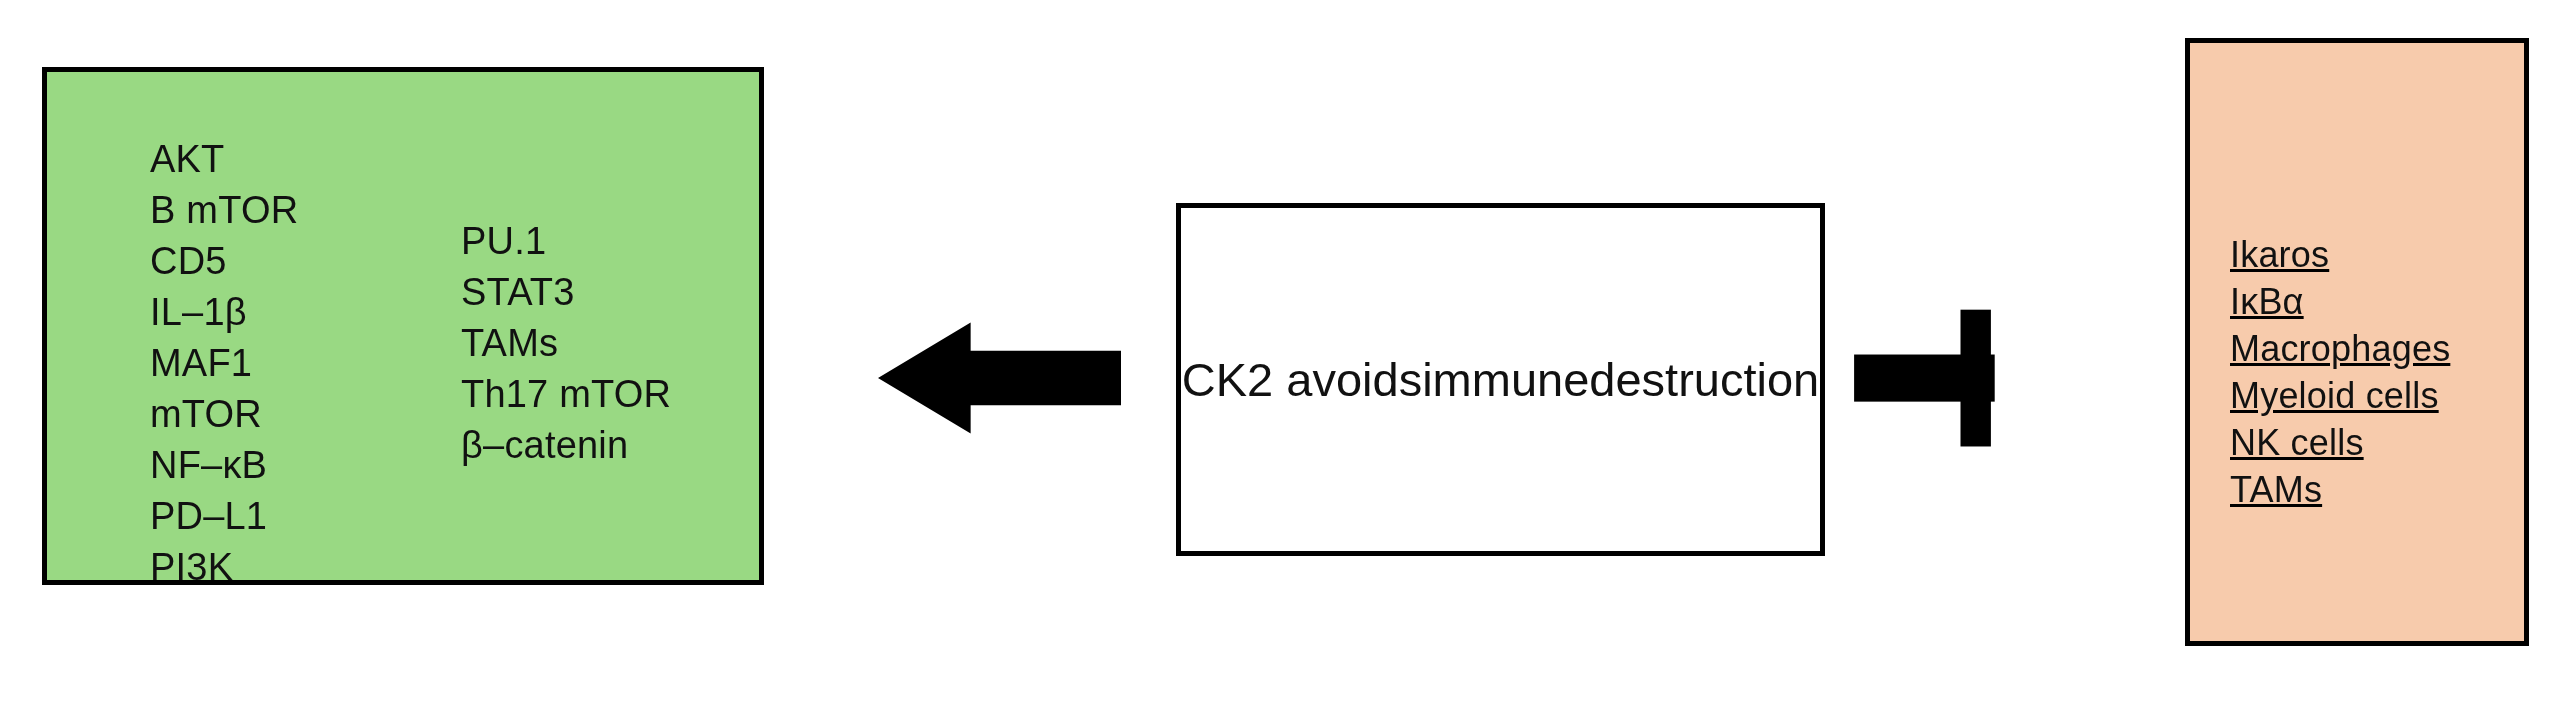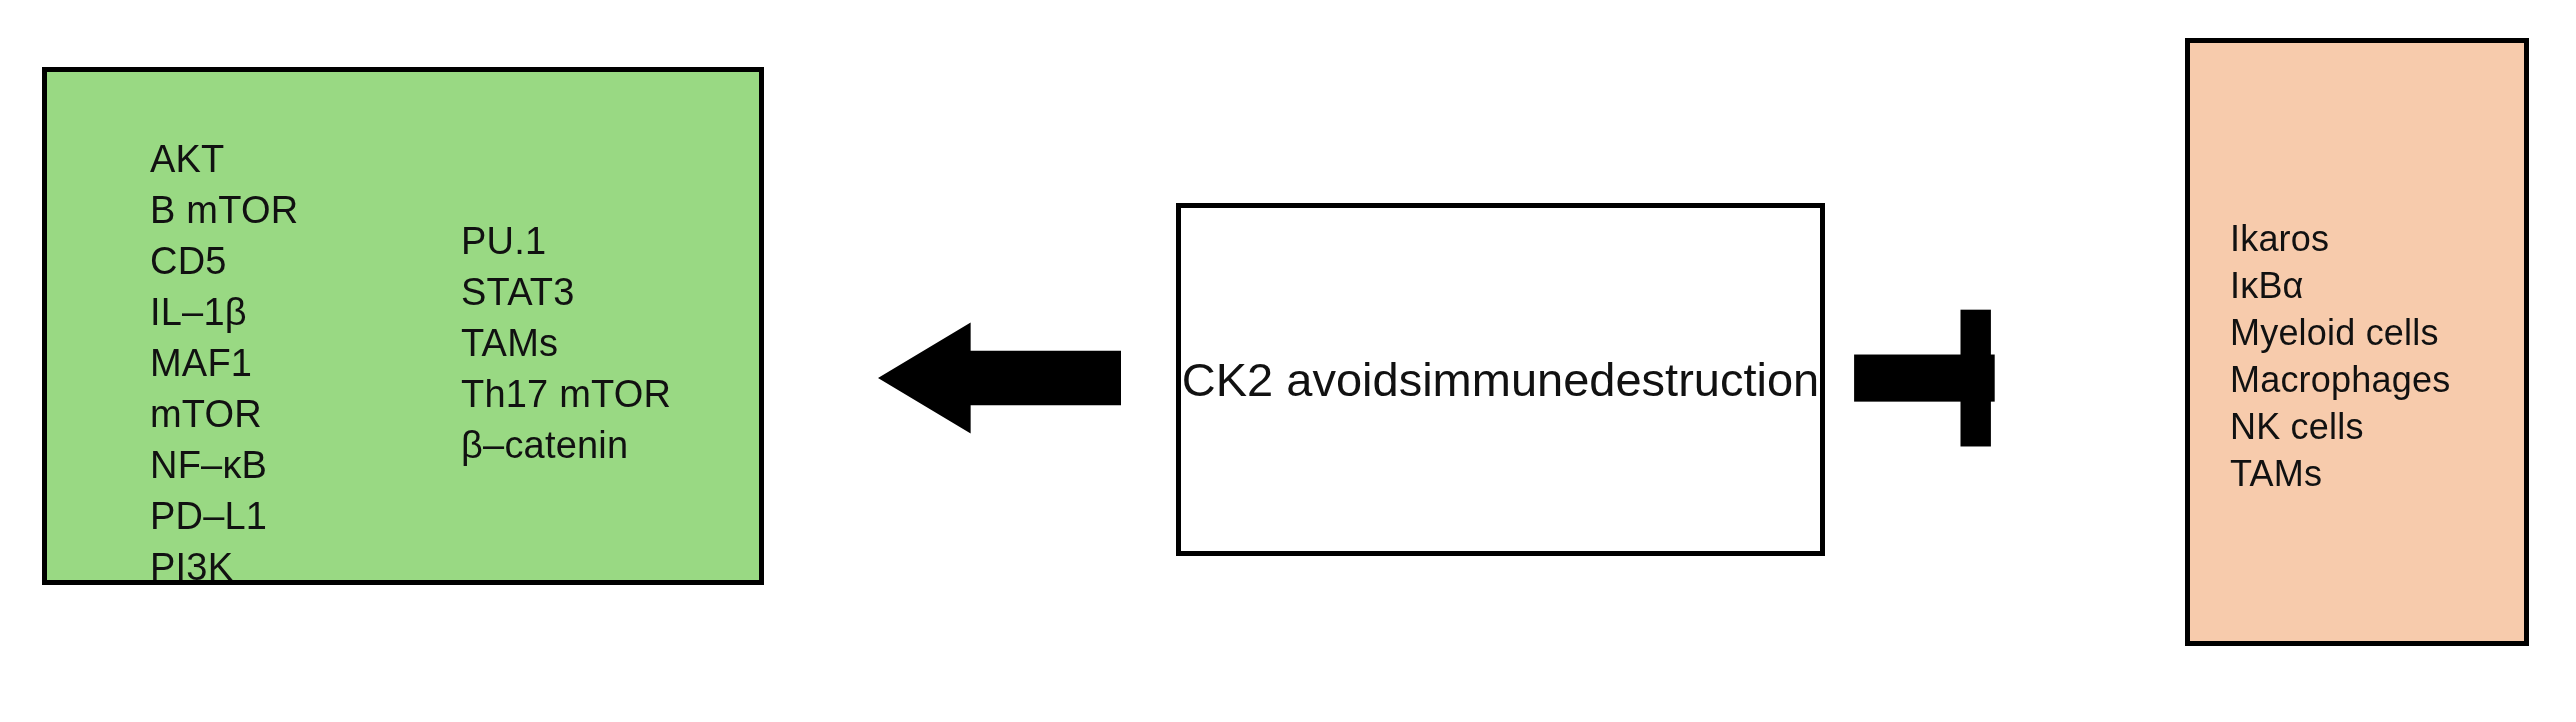--- a/index.html
+++ b/index.html
@@ -77,22 +77,23 @@
     top: 38px;
     width: 344px;
     height: 608px;
     background: #f7cbac;
     border: 5.3px solid #000000;
     box-sizing: border-box;
   }
   .orange-list {
     position: absolute;
     left: 40px;
-    top: 172px;
+    top: 188px;
     line-height: 47px;
+    text-decoration: underline;
   }
   .orange-item {
     font-size: 36px;
     color: #111111;
     white-space: nowrap;
     letter-spacing: 0.2px;
   }
 
   
   .arrow-left {
@@ -156,21 +157,21 @@
     <svg width="175" height="152" viewBox="0 0 230 200" xmlns="http://www.w3.org/2000/svg">
       <rect x="0" y="77" width="185" height="62" fill="#000000"></rect>
       <rect x="140" y="18" width="40" height="180" fill="#000000"></rect>
     </svg>
   </div>
 
   <div class="orange-box">
     <div class="orange-list">
       <div class="orange-item">Ikaros</div>
       <div class="orange-item">IκBα</div>
+      <div class="orange-item">Macrophages</div>
       <div class="orange-item">Myeloid cells</div>
-      <div class="orange-item">Macrophages</div>
       <div class="orange-item">NK cells</div>
       <div class="orange-item">TAMs</div>
     </div>
   </div>
 
 </div>
 
 
 </body></html>

